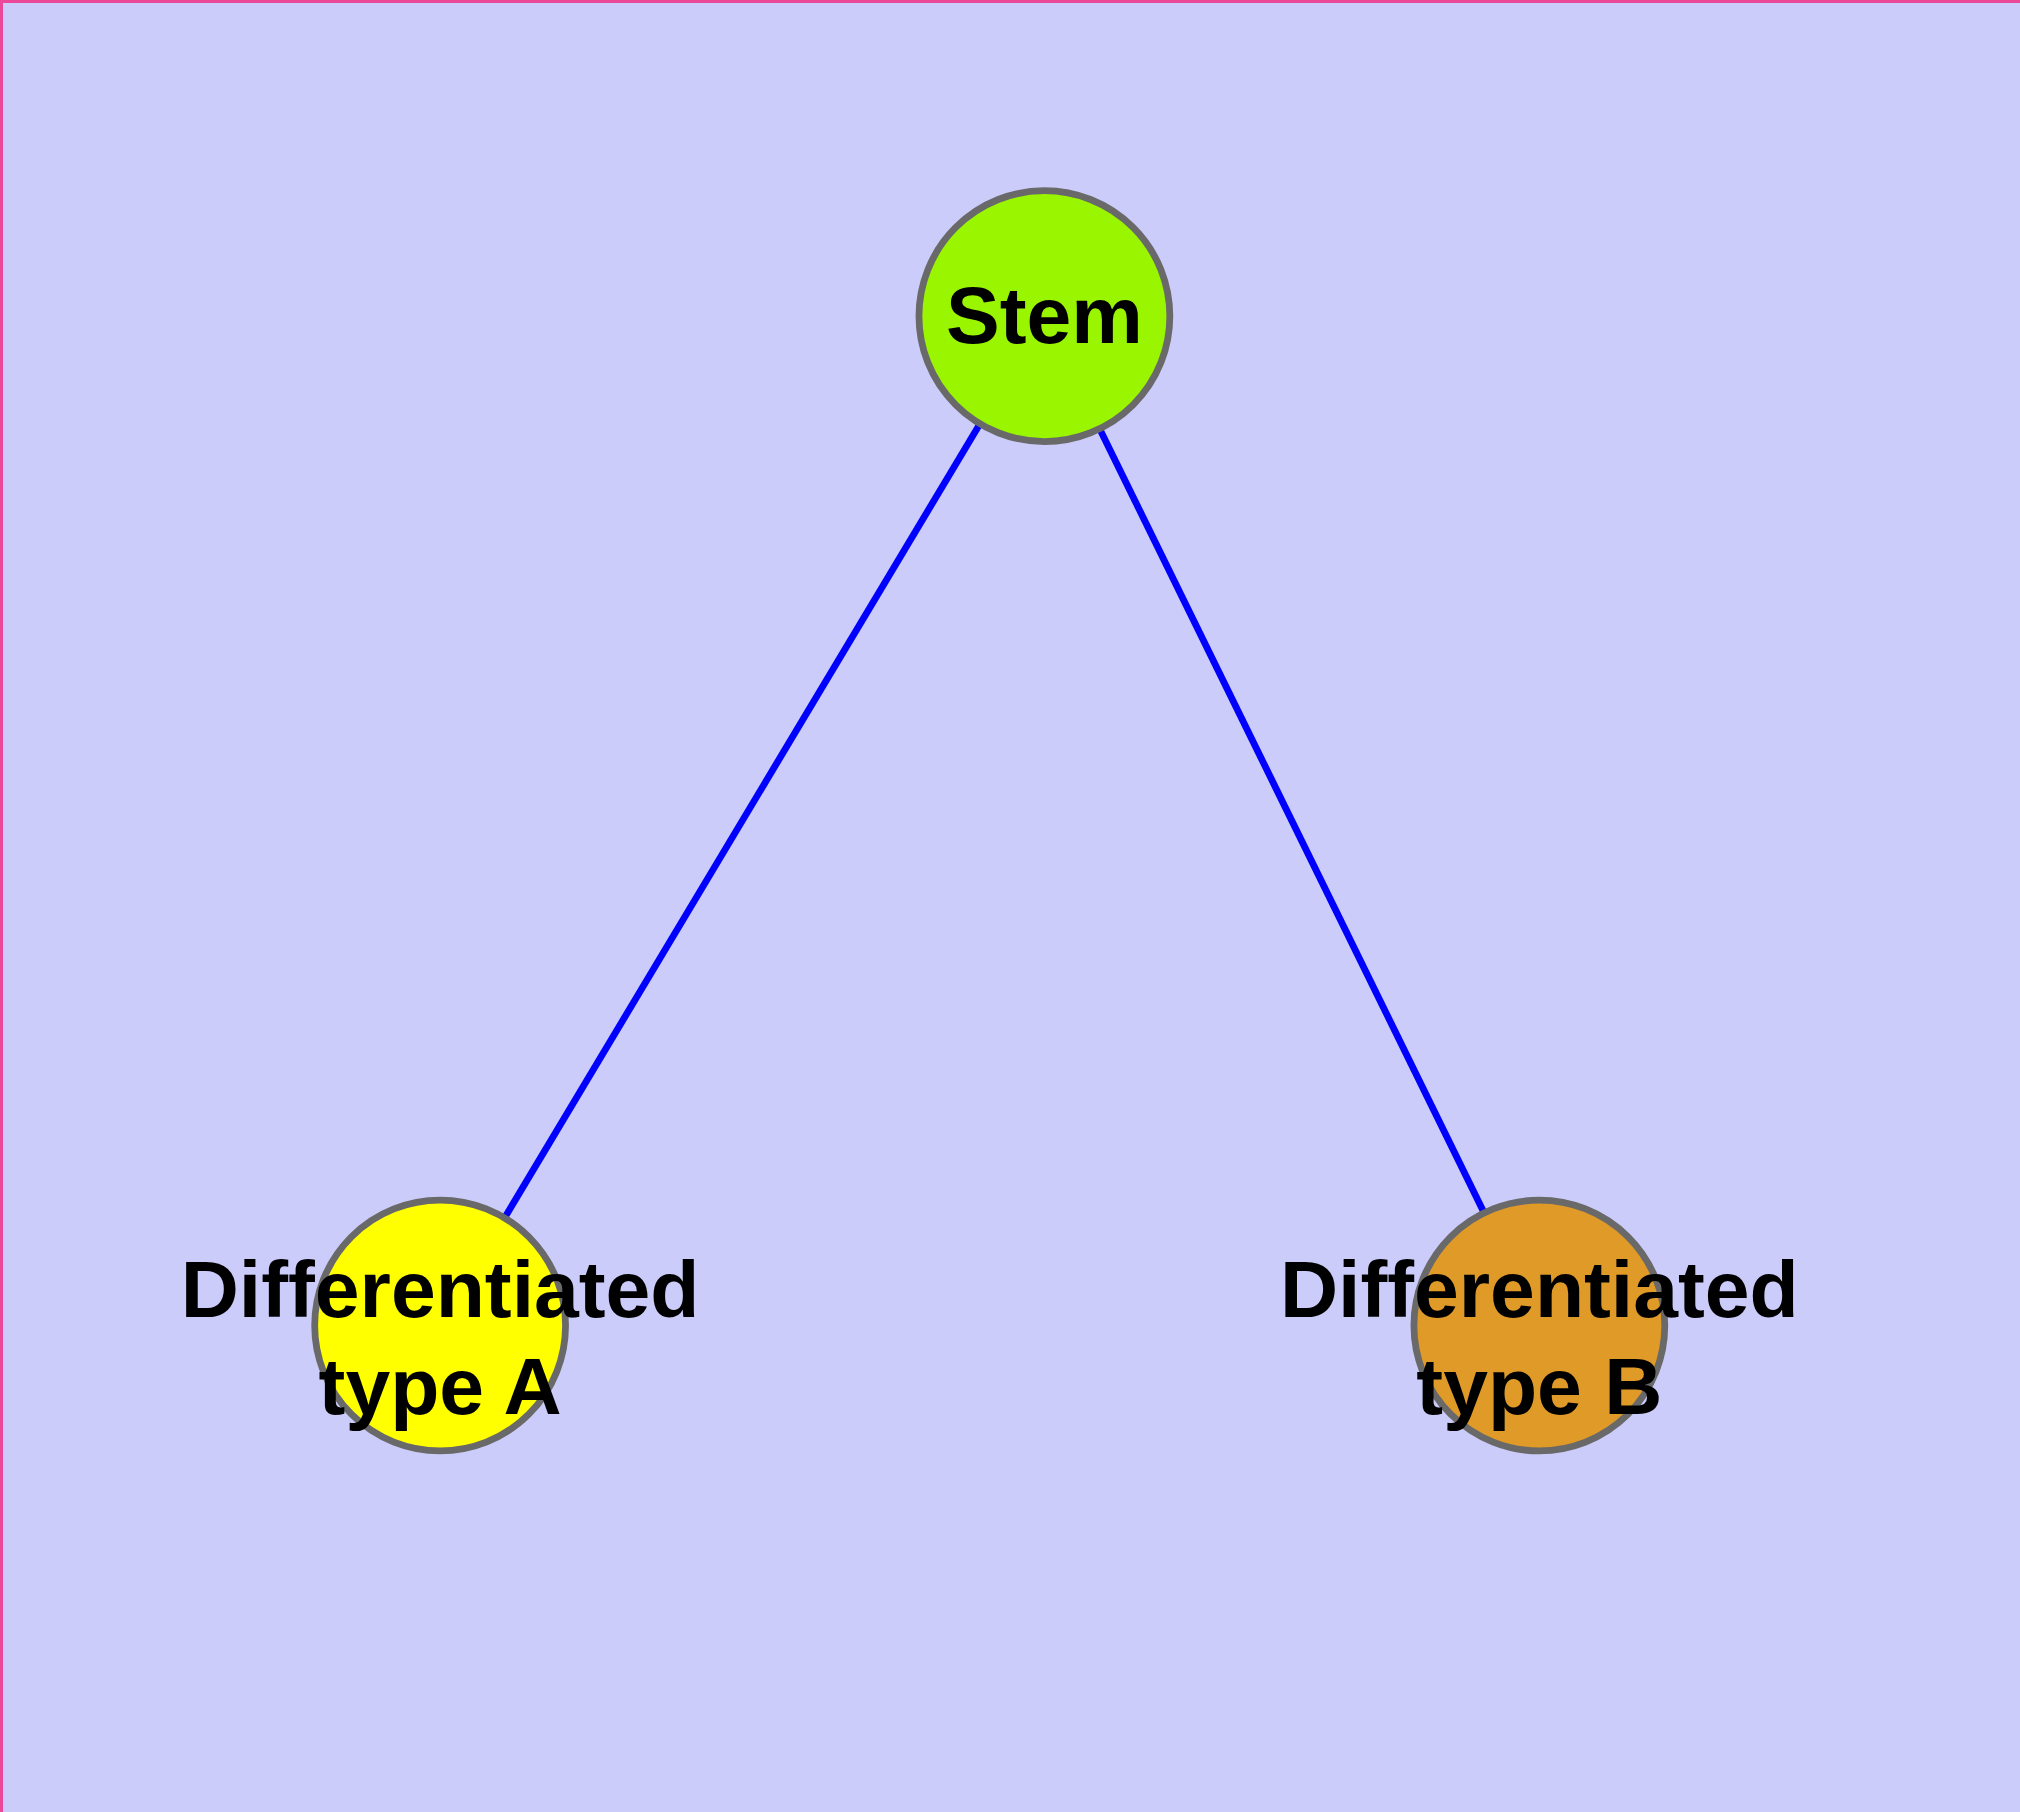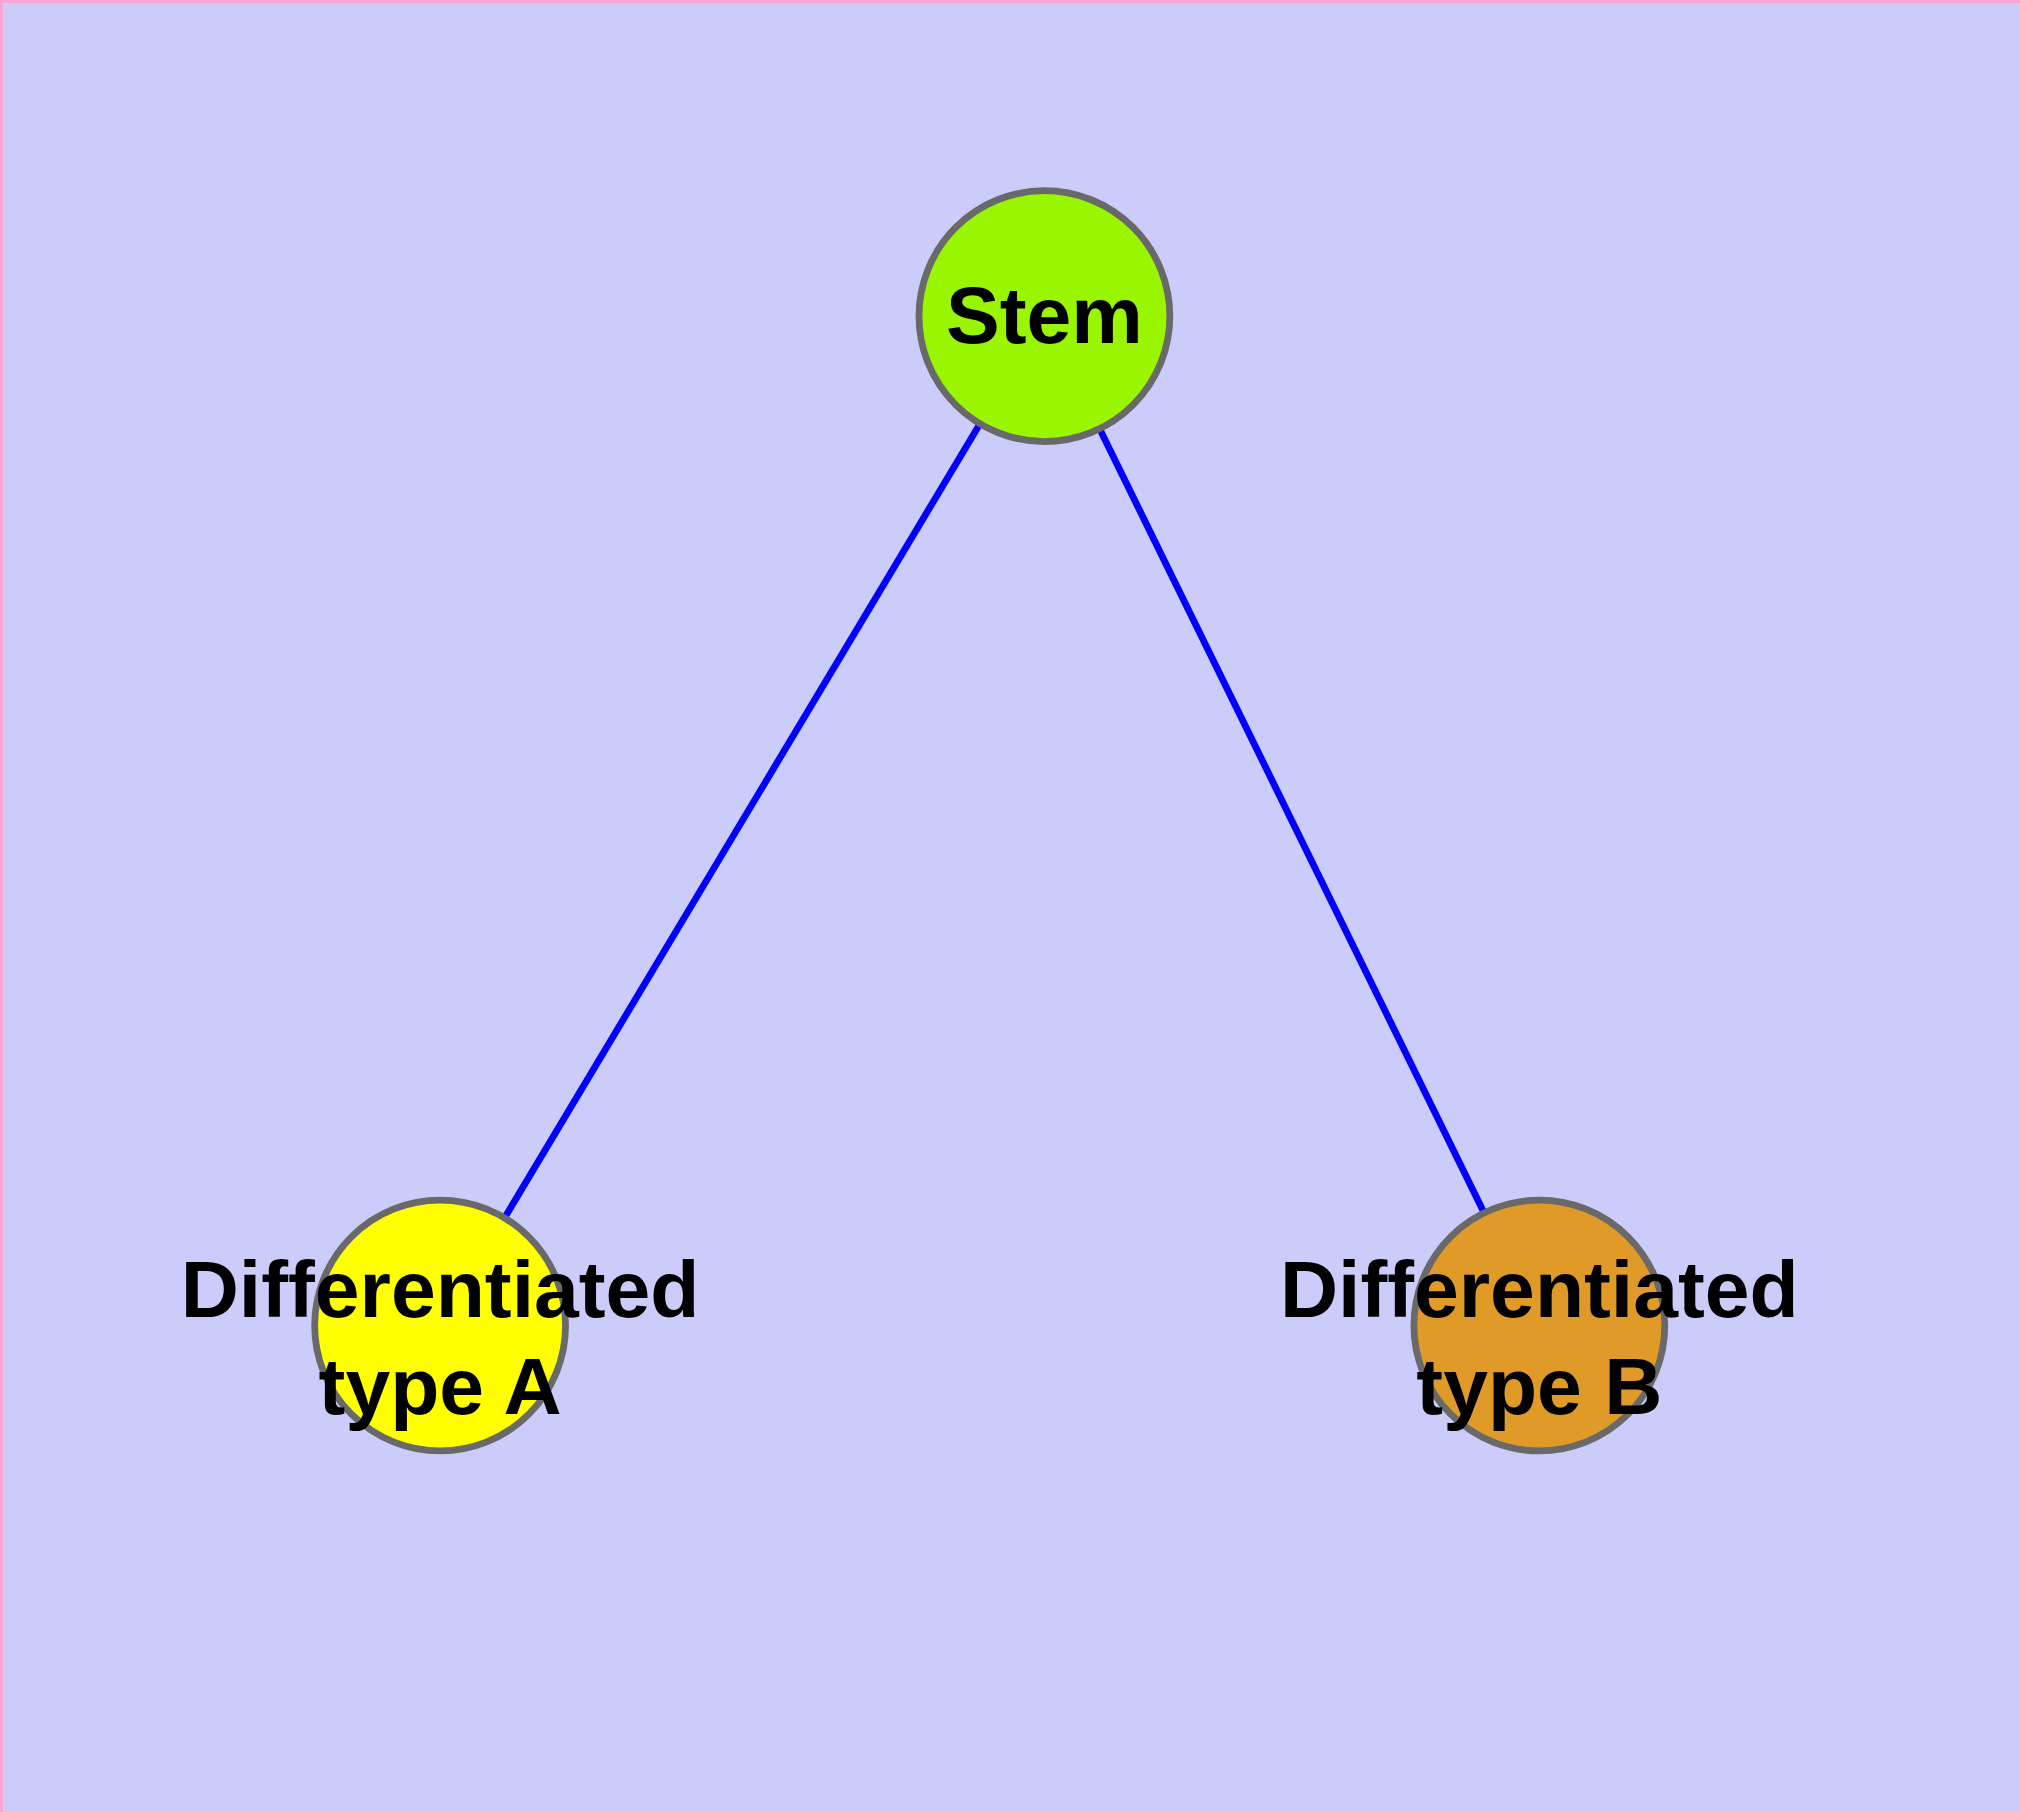--- a/index.html
+++ b/index.html
@@ -7,21 +7,21 @@
     margin: 0;
     padding: 0;
     background: #ffffff;
   }
 
   #canvas {
     position: relative;
     width: 2021px;
     height: 1812px;
     overflow: hidden;
-    background: #f9a8d4;
+    background: #ec4899;
     font-family: "Liberation Sans", sans-serif;
   }
 
   
   #plot-area {
     position: absolute;
     left: 2.5px;
     top: 2.5px;
     width: 2018px;
     height: 1810px;

